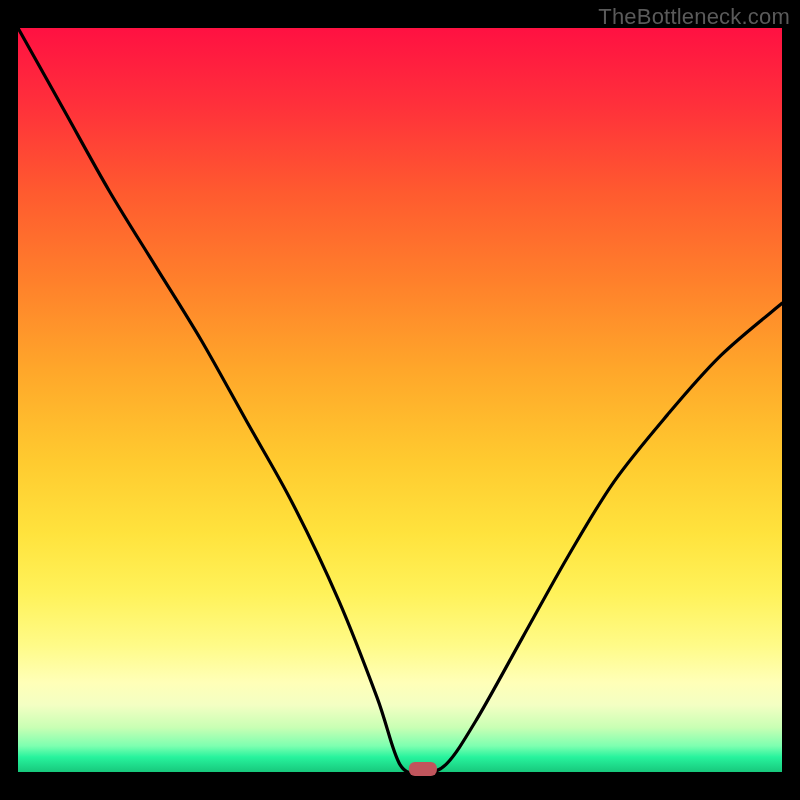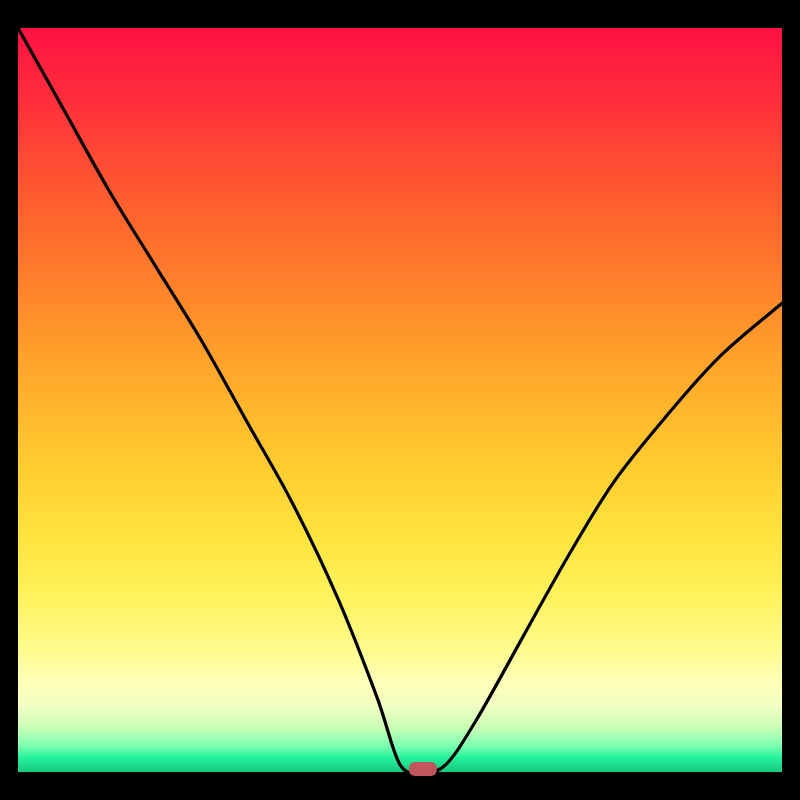--- a/index.html
+++ b/index.html
@@ -71,20 +71,21 @@
   .marker {
     fill: #c0555c;
     stroke: none;
   }
 </style>
 </head>
 <body>
 
 <div class="frame">
 
+  <div class="watermark">TheBottleneck.com</div>
 
   <div class="plot-area">
     <svg class="curve-svg" viewBox="0 0 764 744">
       <path id="curve-path" class="curve-path" d="M 0.0 0.0 C 7.6 13.6, 30.6 54.6, 45.8 81.8 C 61.1 109.1, 76.4 137.6, 91.7 163.7 C 107.0 189.7, 122.2 213.3, 137.5 238.1 C 152.8 262.9, 168.1 286.4, 183.4 312.5 C 198.6 338.5, 213.9 367.0, 229.2 394.3 C 244.5 421.6, 259.8 446.4, 275.0 476.2 C 290.3 505.9, 306.9 540.6, 320.9 572.9 C 334.9 605.1, 348.9 642.3, 359.1 669.6 C 369.3 696.9, 374.4 724.2, 382.0 736.6 C 389.6 749.0, 397.3 744.0, 404.9 744.0 C 412.6 744.0, 418.9 745.2, 427.8 736.6 C 436.8 727.9, 445.7 713.0, 458.4 691.9 C 471.1 670.8, 489.0 637.4, 504.2 610.1 C 519.5 582.8, 534.8 554.3, 550.1 528.2 C 565.4 502.2, 579.4 477.4, 595.9 453.8 C 612.5 430.3, 631.6 408.0, 649.4 386.9 C 667.2 365.8, 683.8 346.0, 702.9 327.4 C 722.0 308.8, 753.8 284.0, 764.0 275.3"></path>
       <rect id="marker-rect" class="marker" x="390.9" y="734.0" width="28" height="14" rx="6" ry="6"></rect>
     </svg>
   </div>
 
 </div>
 

